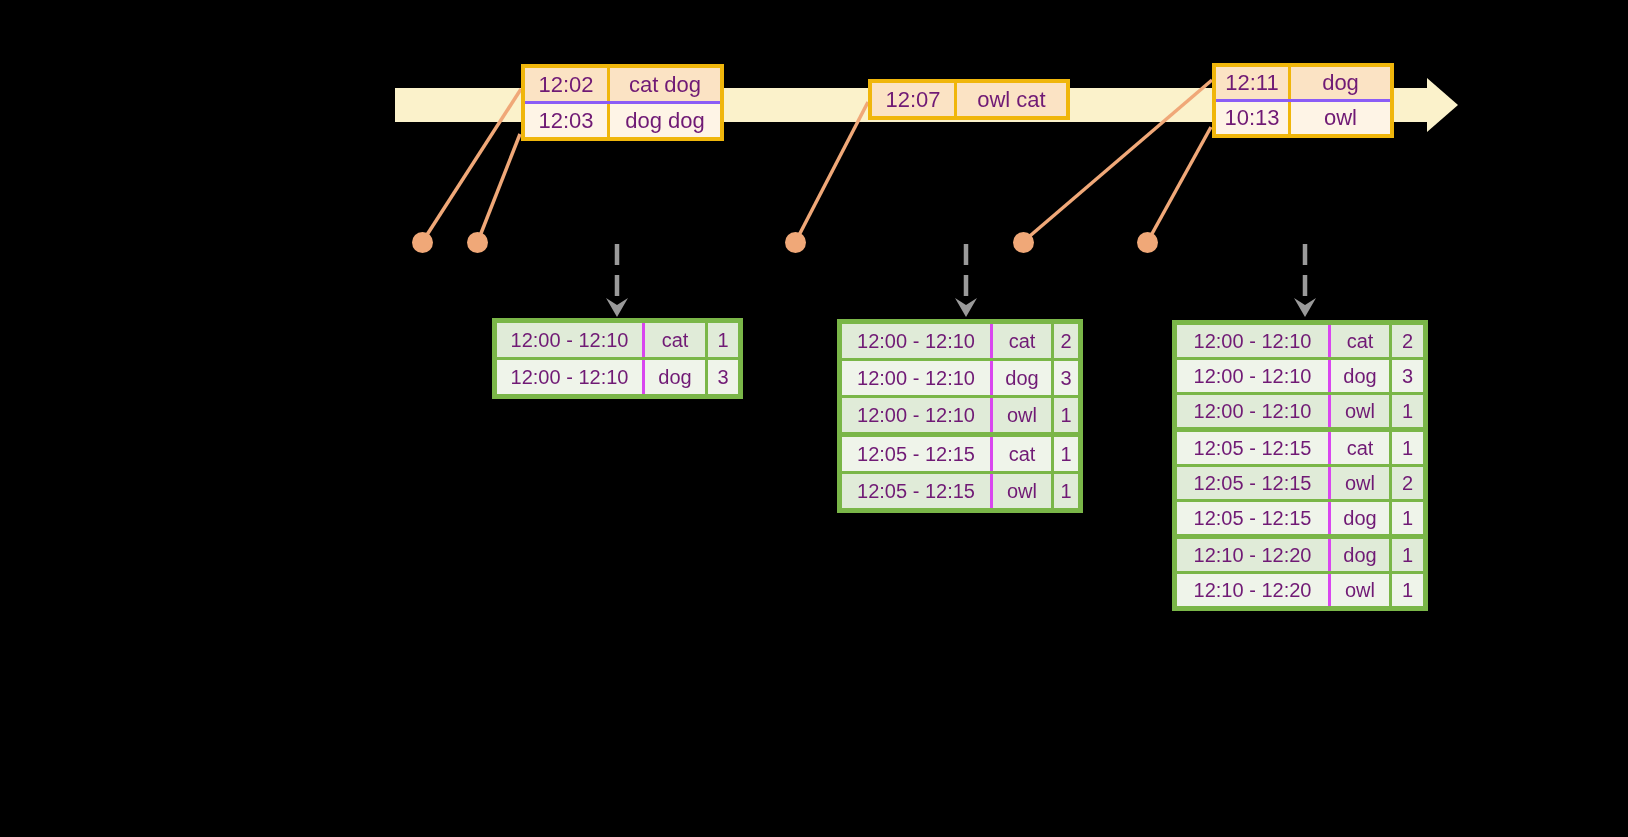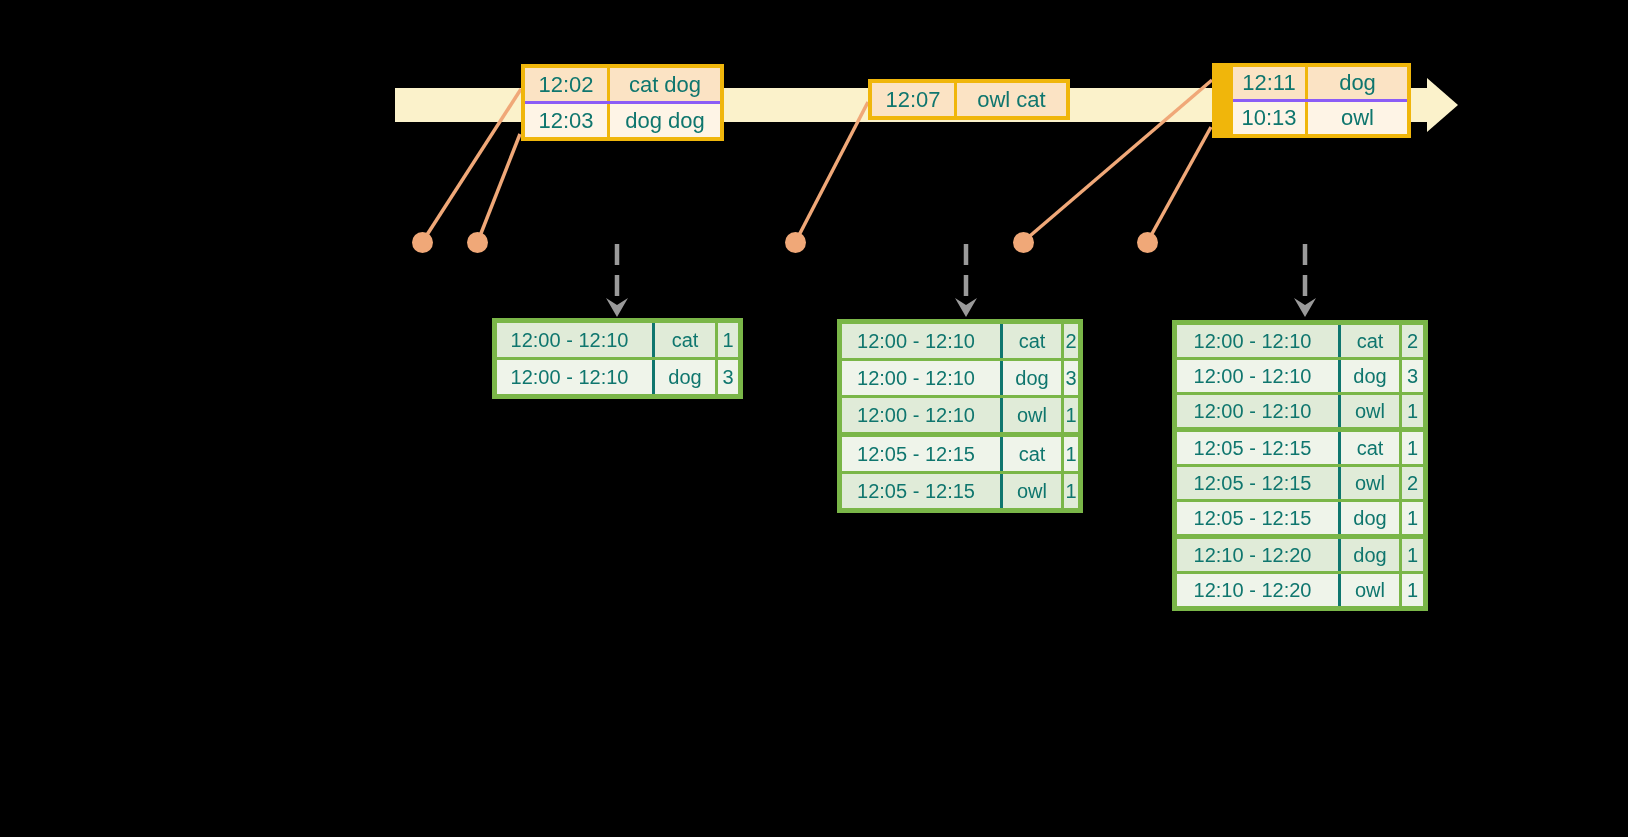--- a/index.html
+++ b/index.html
@@ -3,21 +3,21 @@
 <meta charset="utf-8">
 <style>
   html, body { margin: 0; padding: 0; background: #000; }
   .canvas {
     position: relative;
     width: 1628px;
     height: 837px;
     background: #000;
     overflow: hidden;
     font-family: "Liberation Sans", sans-serif;
-    color: #0f766e;
+    color: #701a75;
   }
   .overlay {
     position: absolute; left: 0; top: 0;
     width: 1628px; height: 837px;
     z-index: 2; pointer-events: none;
   }
   
   .timeline-band {
     position: absolute; left: 395px; top: 88px;
     width: 1032px; height: 34px;
@@ -63,21 +63,21 @@
   .res-row { display: flex; height: var(--rowh); }
   .res-sep       { border-top: 3px solid #7AB648; }
   .res-group-sep { border-top: 5px solid #7AB648; }
   .res-odd  { background: #E0EBD8; }
   .res-even { background: #EFF4EA; }
   .res-row .cell {
     display: flex; align-items: center; justify-content: center;
     background: inherit;
   }
   .res-row .window { width: var(--winw); }
-  .res-row .word   { width: var(--wordw); border-left: 3px solid #0f766e; border-right: 3px solid #7AB648; margin-left: 10px; }
+  .res-row .word   { width: var(--wordw); border-left: 3px solid #d946ef; border-right: 3px solid #7AB648; }
   .res-row .count  { flex: 1; }
 </style>
 </head>
 <body>
 
 <div class="canvas">
 
   <div class="timeline-band"></div>
   <div class="timeline-arrowhead"></div>
 
@@ -106,21 +106,21 @@
         <div class="cell time">12:03</div>
         <div class="cell words">dog dog</div>
       </div>
     </div>
   <div class="event-table" style="left:868px; top:79px; width:194px; --rowh:33px; --timew:82px;">
       <div class="ev-row ev-odd">
         <div class="cell time">12:07</div>
         <div class="cell words">owl cat</div>
       </div>
     </div>
-  <div class="event-table" style="left:1212px; top:63px; width:174px;padding-left:17px; --rowh:32px; --timew:72px;">
+  <div class="event-table" style="left:1212px; top:63px; width:174px; --rowh:32px; --timew:72px;">
       <div class="ev-row ev-odd">
         <div class="cell time">12:11</div>
         <div class="cell words">dog</div>
       </div>
       <div class="ev-row ev-even ev-sep">
         <div class="cell time">10:13</div>
         <div class="cell words">owl</div>
       </div>
     </div>
 

